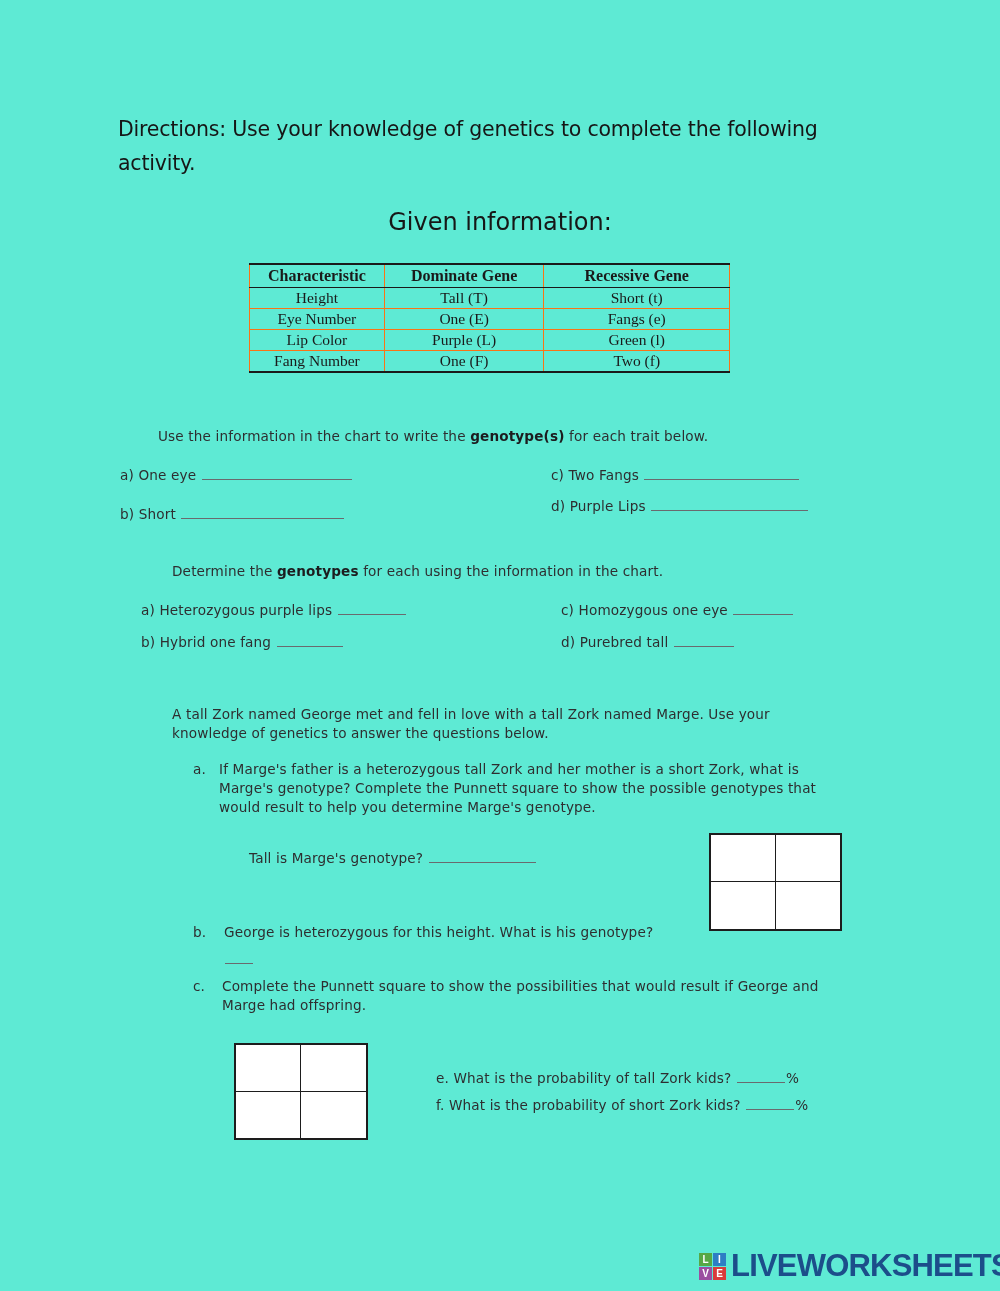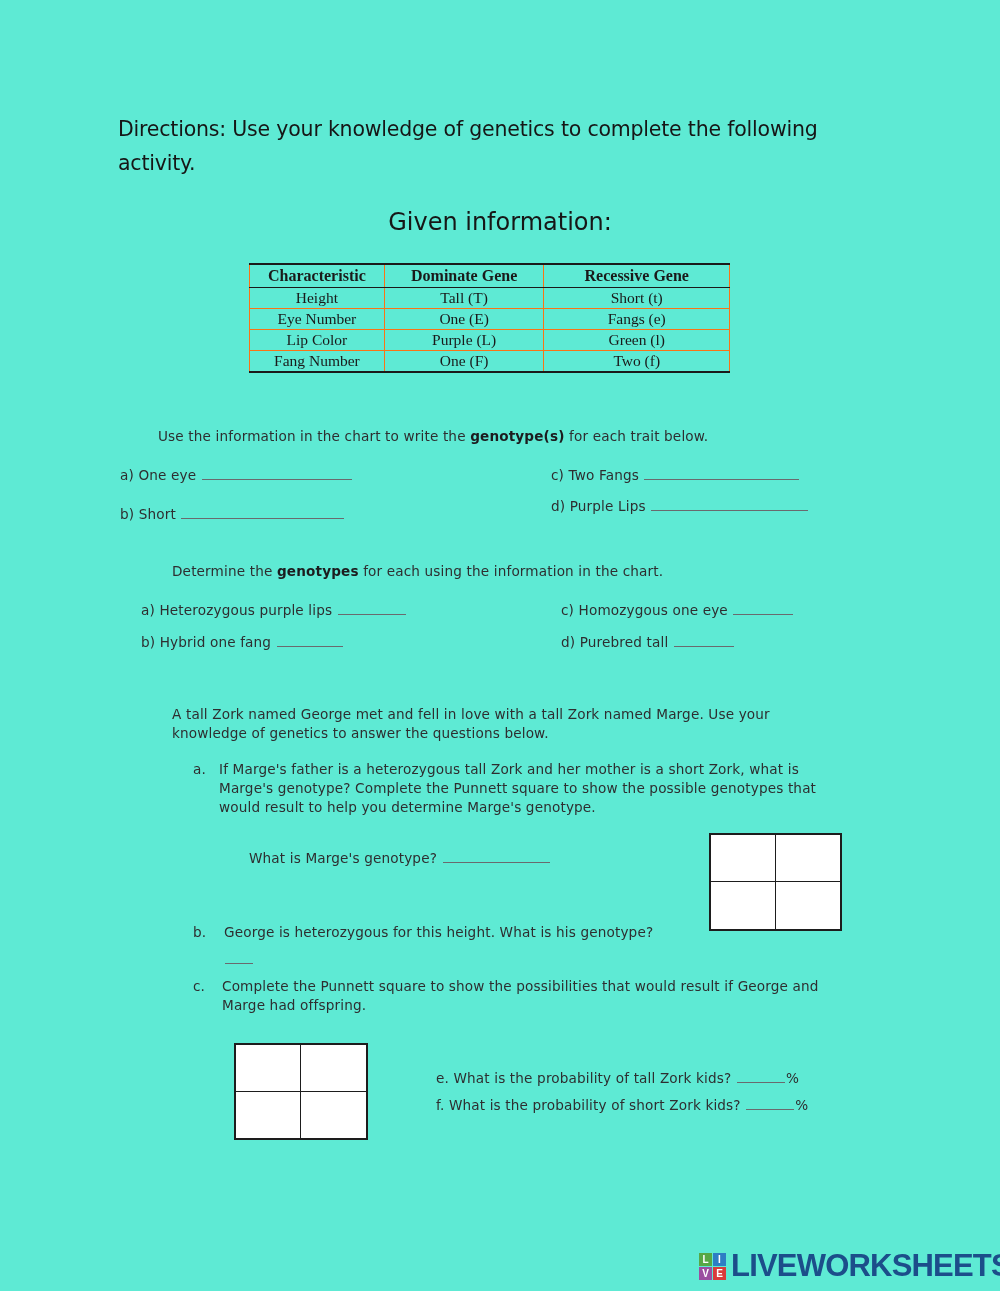--- a/index.html
+++ b/index.html
@@ -234,21 +234,21 @@
     <span>d) Purebred tall</span>
     <span class="blank" style="width:60px;"></span>
   </div>
 
   <div class="bodytext" style="left:172px; top:705px; width:625px;">A tall Zork named George met and fell in love with a tall Zork named Marge.  Use your knowledge of genetics to answer the questions below.</div>
 
   <div class="bodytext" style="left:193px; top:760px; width:22px;">a.</div>
   <div class="bodytext" style="left:219px; top:760px; width:605px;">If  Marge's father is a heterozygous tall Zork and her mother is a short Zork, what is Marge's genotype?  Complete the Punnett square to show the possible genotypes that would result to help you determine Marge's genotype.</div>
 
   <div class="bodytext" style="left:249px; top:849px;">
-    <span>What is Marge's genotype?</span>
+    <span>Tall is Marge's genotype?</span>
     <span class="blank" style="width:107px;"></span>
   </div>
 
   <div class="punnett" style="left:709px; top:833px; width:133px; height:98px;">
     <div class="cell"></div>
     <div class="cell nr"></div>
     <div class="cell nb"></div>
     <div class="cell nr nb"></div>
   </div>
 

